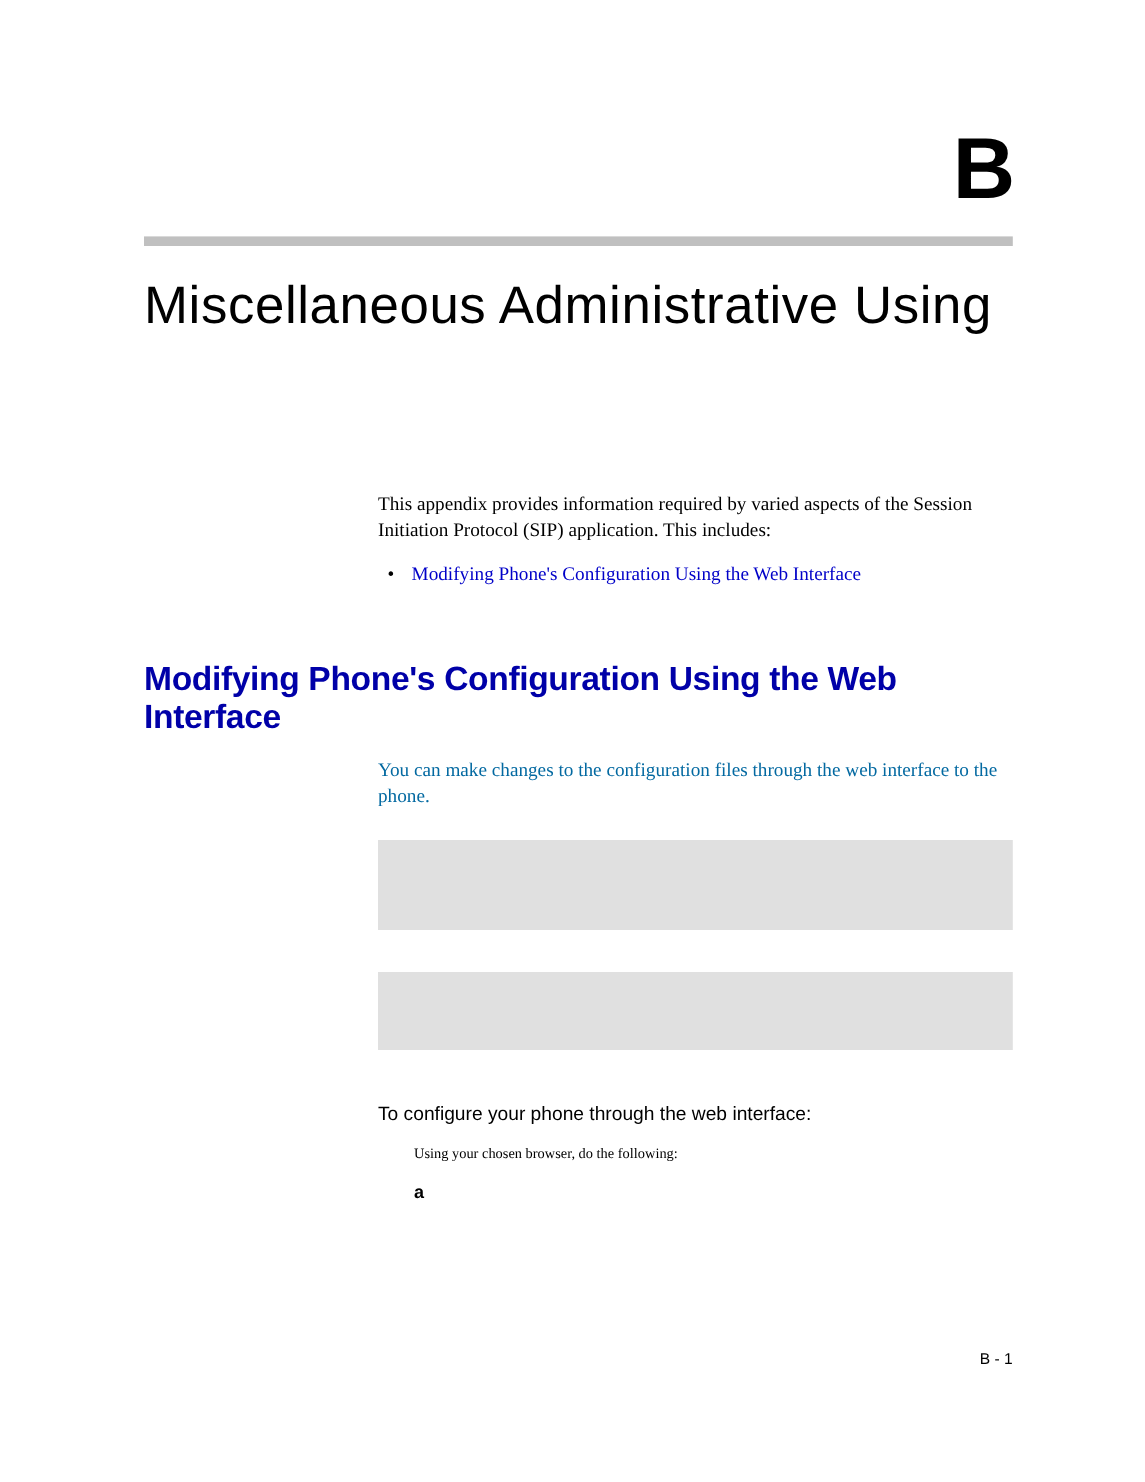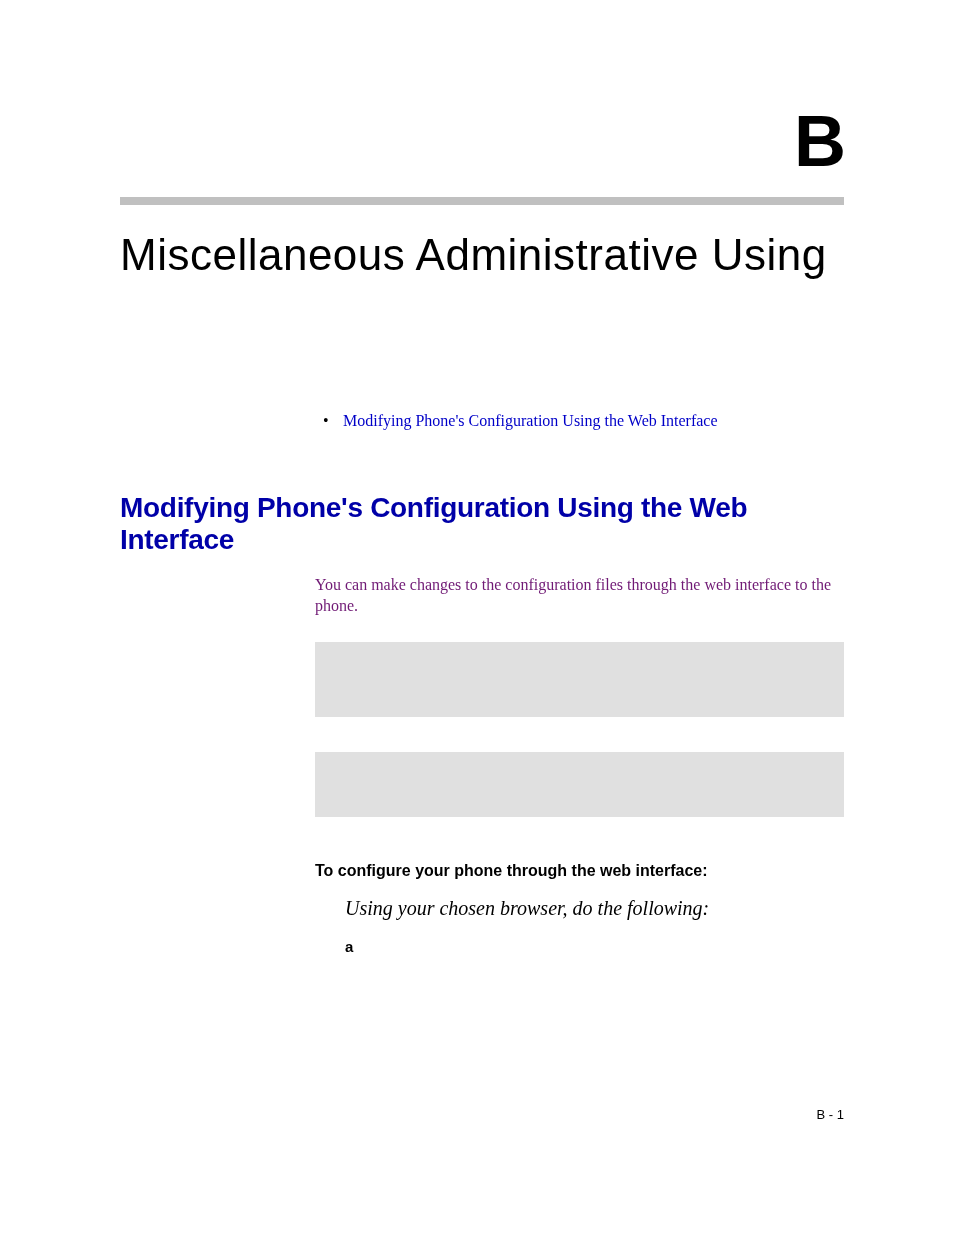--- a/index.html
+++ b/index.html
@@ -77,49 +77,48 @@
       font-size: 28px;
       color: #0000a8;
       margin-bottom: 18px;
       font-stretch: condensed;
       letter-spacing: -0.3px;
     }
     .body-para {
       margin-left: 195px;
       font-size: 16px;
       line-height: 1.35;
-      color: #701a75;
+      color: #0369a1;
       margin-bottom: 25px;
     }
     .gray-box {
       margin-left: 195px;
       background: #e0e0e0;
       height: 75px;
       margin-bottom: 35px;
     }
     .gray-box.second {
       height: 65px;
       margin-bottom: 45px;
     }
     .subheading {
       margin-left: 195px;
       font-family: Arial, sans-serif;
-      font-weight: bold;
+      font-weight: normal;
       font-size: 16px;
       color: #000;
       margin-bottom: 15px;
       font-stretch: condensed;
     }
     .sub-para {
       margin-left: 225px;
-      font-size: 20px;
+      font-size: 12px;
       line-height: 1.35;
       color: #000;
       margin-bottom: 15px;
-      font-style: italic;
     }
     .lettered-list {
       margin-left: 225px;
       list-style: none;
     }
     .lettered-list li {
       position: relative;
       padding-left: 35px;
       font-size: 16px;
       line-height: 1.35;
@@ -130,35 +129,36 @@
       left: 0;
       font-family: Arial, sans-serif;
       font-weight: bold;
       font-size: 15px;
     }
     .bold {
       font-weight: bold;
     }
     .page-number {
       position: absolute;
-      bottom: 113px;
+      bottom: 95px;
       right: 110px;
       font-family: Arial, sans-serif;
       font-size: 13px;
       color: #000;
     }
   </style>
 </head>
 <body>
 
 <div class="page">
   <div class="appendix-letter">B</div>
   <div class="divider"></div>
   <h1 class="chapter-title">Miscellaneous Administrative Using</h1>
 
+  <p class="intro-para">This appendix provides information required by varied aspects of the Session Initiation Protocol (SIP) application. This includes:</p>
 
   <ul class="bullet-list">
     <li>
       <span class="link">Modifying Phone's Configuration Using the Web Interface</span>
     </li>
   </ul>
 
   <h2 class="section-heading">Modifying Phone's Configuration Using the Web Interface</h2>
 
   <p class="body-para">You can make changes to the configuration files through the web interface to the phone.</p>

